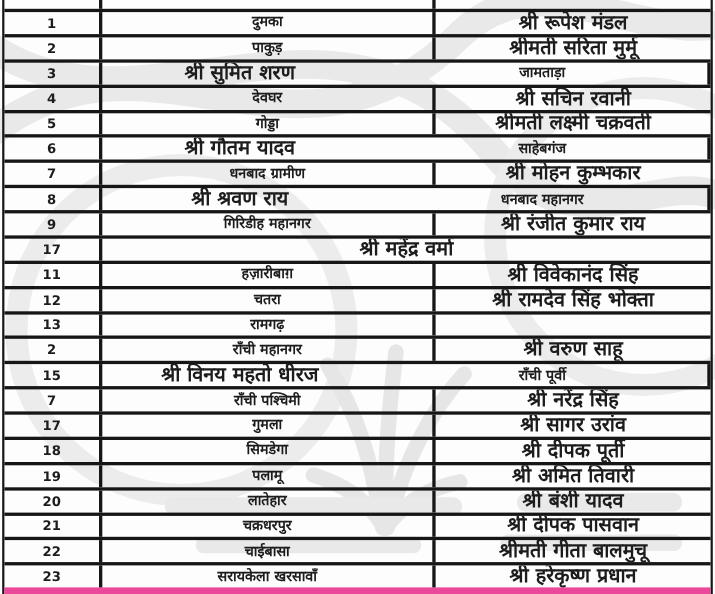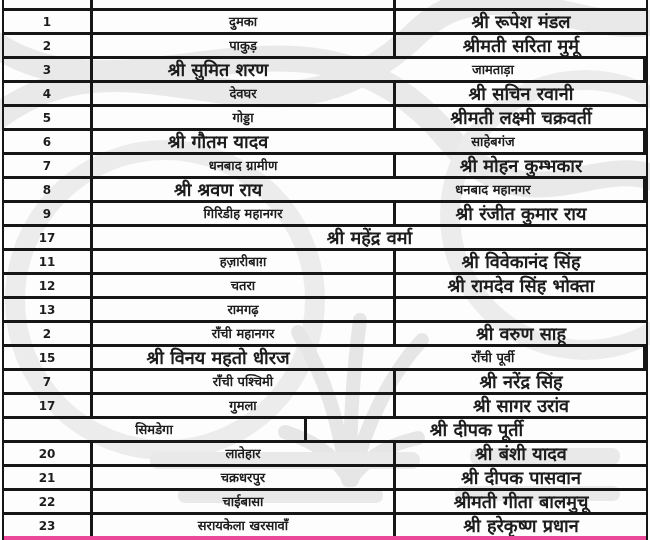--- a/index.html
+++ b/index.html
@@ -21,21 +21,21 @@
   .header-sliver{
     height:8px;flex:0 0 8px;
     border-bottom:3px solid #161616;
     display:flex;
   }
   .rows{flex:1;display:flex;flex-direction:column;}
   .row{
     flex:1;display:flex;align-items:stretch;
     border-bottom:3px solid #161616;
   }
-  .row:last-child{border-bottom:4px solid #ec4899;justify-content:flex-end;}
+  .row:last-child{border-bottom:6px solid #ec4899;justify-content:flex-end;}
   .cell{
     display:flex;align-items:center;justify-content:center;
     font-weight:700;
     color:#1c1c1c;
     line-height:1;
     overflow:hidden;white-space:nowrap;
   }
   .cell-sn{flex:0 0 86px;border-right:3px solid #161616;font-size:12px;}
   .cell-district{flex:0 0 300px;border-right:3px solid #161616;font-size:13px;}
   .cell-president{flex:1;font-size:18px;}
@@ -173,24 +173,30 @@
         <div class="cell cell-president">श्री नरेंद्र सिंह</div>
       </div>
 
       <div class="row">
         <div class="cell cell-sn">17</div>
         <div class="cell cell-district">गुमला</div>
         <div class="cell cell-president">श्री सागर उरांव</div>
       </div>
 
       <div class="row">
+        <div class="cell cell-sn">18</div>
         <div class="cell cell-district">सिमडेगा</div>
         <div class="cell cell-president">श्री दीपक पूर्ती</div>
       </div>
 
+      <div class="row">
+        <div class="cell cell-sn">19</div>
+        <div class="cell cell-district">पलामू</div>
+        <div class="cell cell-president">श्री अमित तिवारी</div>
+      </div>
 
       <div class="row">
         <div class="cell cell-sn">20</div>
         <div class="cell cell-district">लातेहार</div>
         <div class="cell cell-president">श्री बंशी यादव</div>
       </div>
 
       <div class="row">
         <div class="cell cell-sn">21</div>
         <div class="cell cell-district">चक्रधरपुर</div>

